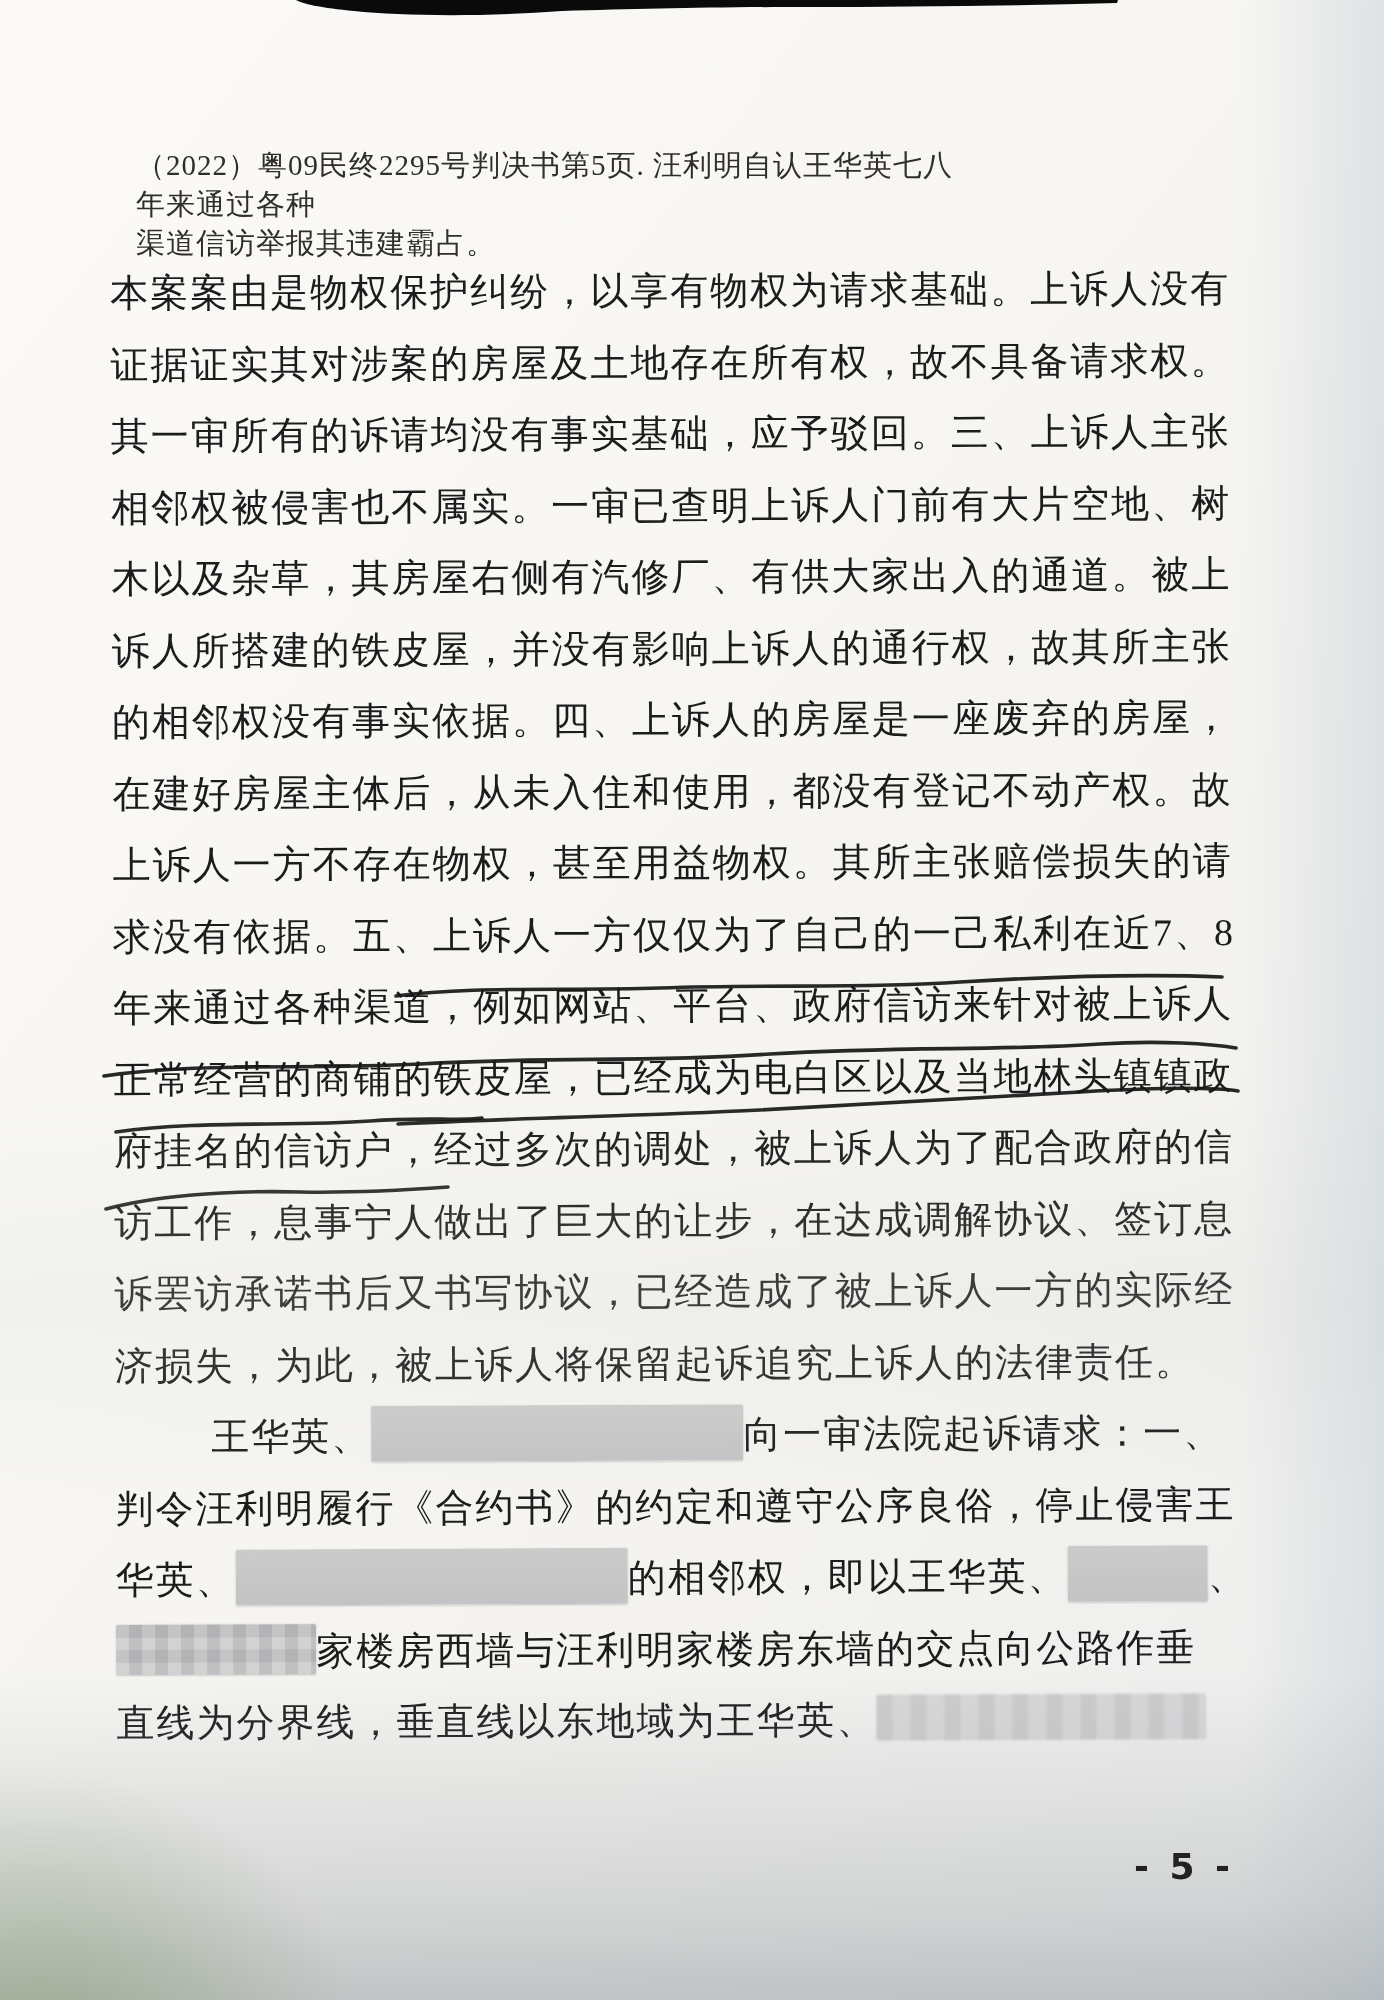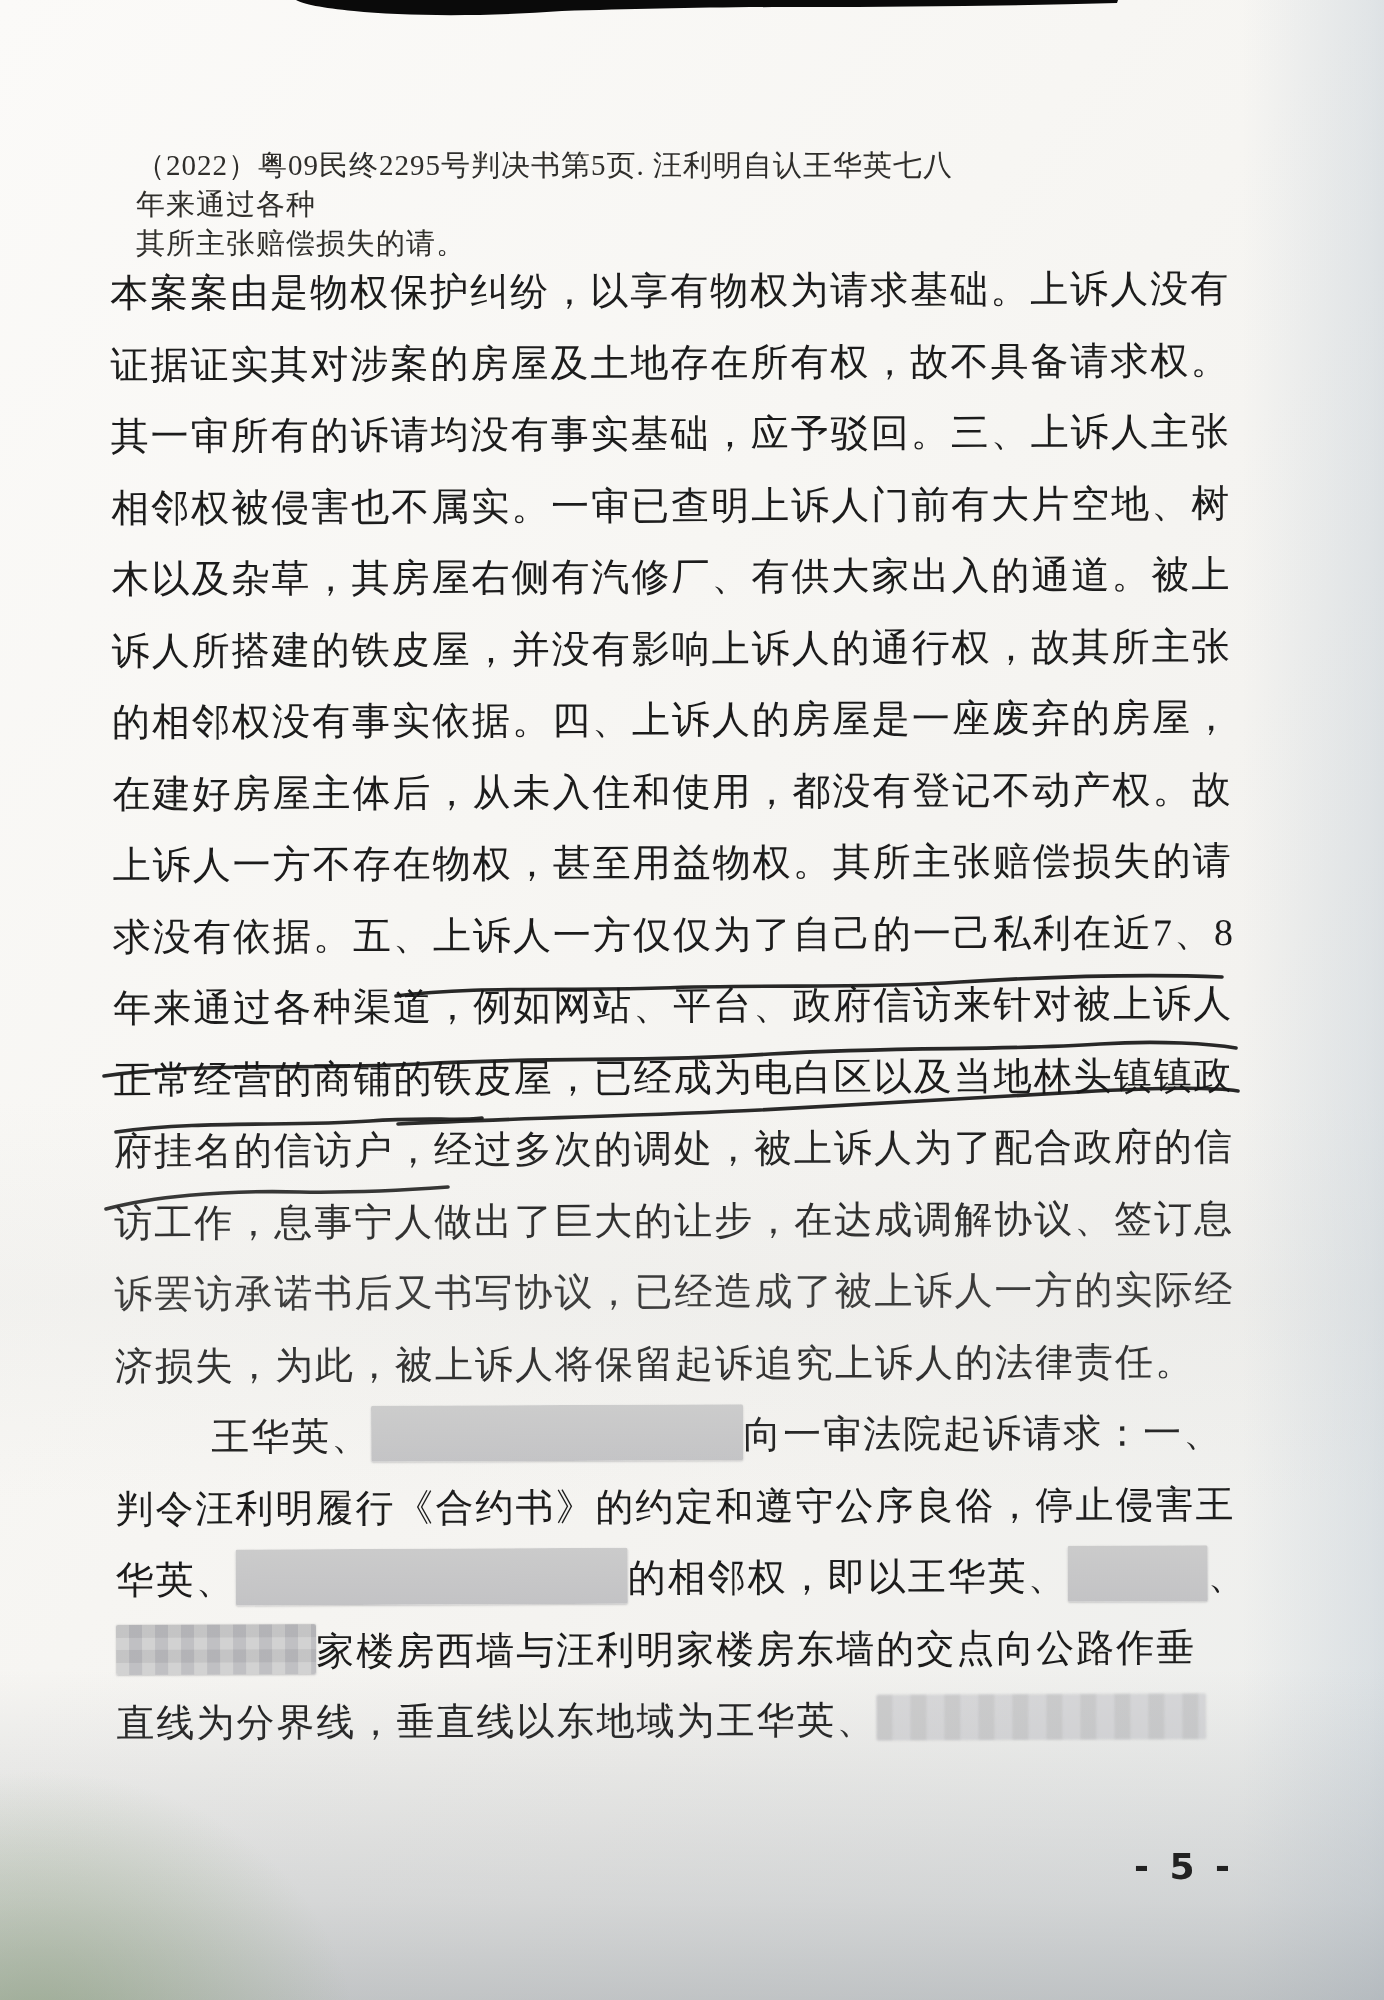--- a/index.html
+++ b/index.html
@@ -52,21 +52,21 @@
 <body>
 
 <div class="page">
 
   <svg class="top-blob" viewBox="0 0 1384 30">
     <path d="M296,0 L1118,0 L1117,3 C1010,6 905,7 805,7 C705,7 642,9 562,11 C482,17 402,16 354,11 C322,8 303,4 296,0 Z" fill="#0a0a0a"></path>
   </svg>
 
   <div class="header">
     <div>（2022）粤09民终2295号判决书第5页. 汪利明自认王华英七八年来通过各种</div>
-    <div>其所主张赔偿损失的请。</div>
+    <div>渠道信访举报其违建霸占。</div>
   </div>
 
   <div class="body">
       <div class="body-line"><span class="t">本案案由是物权保护纠纷，以享有物权为请求基础。上诉人没有</span></div>
       <div class="body-line"><span class="t">证据证实其对涉案的房屋及土地存在所有权，故不具备请求权。</span></div>
       <div class="body-line"><span class="t">其一审所有的诉请均没有事实基础，应予驳回。三、上诉人主张</span></div>
       <div class="body-line"><span class="t">相邻权被侵害也不属实。一审已查明上诉人门前有大片空地、树</span></div>
       <div class="body-line"><span class="t">木以及杂草，其房屋右侧有汽修厂、有供大家出入的通道。被上</span></div>
       <div class="body-line"><span class="t">诉人所搭建的铁皮屋，并没有影响上诉人的通行权，故其所主张</span></div>
       <div class="body-line"><span class="t">的相邻权没有事实依据。四、上诉人的房屋是一座废弃的房屋，</span></div>

